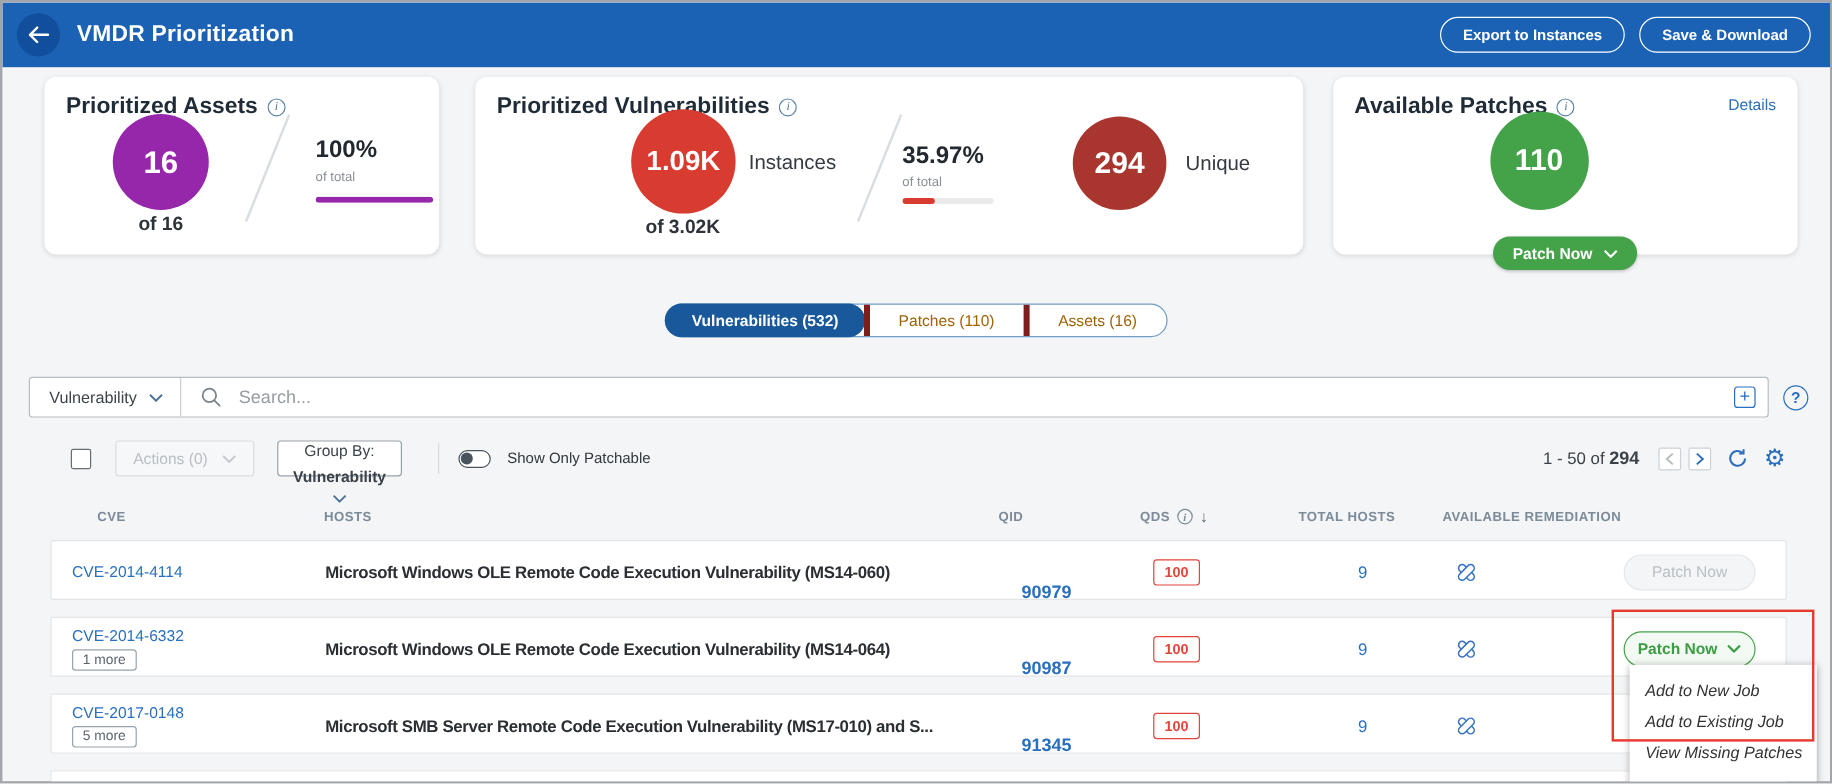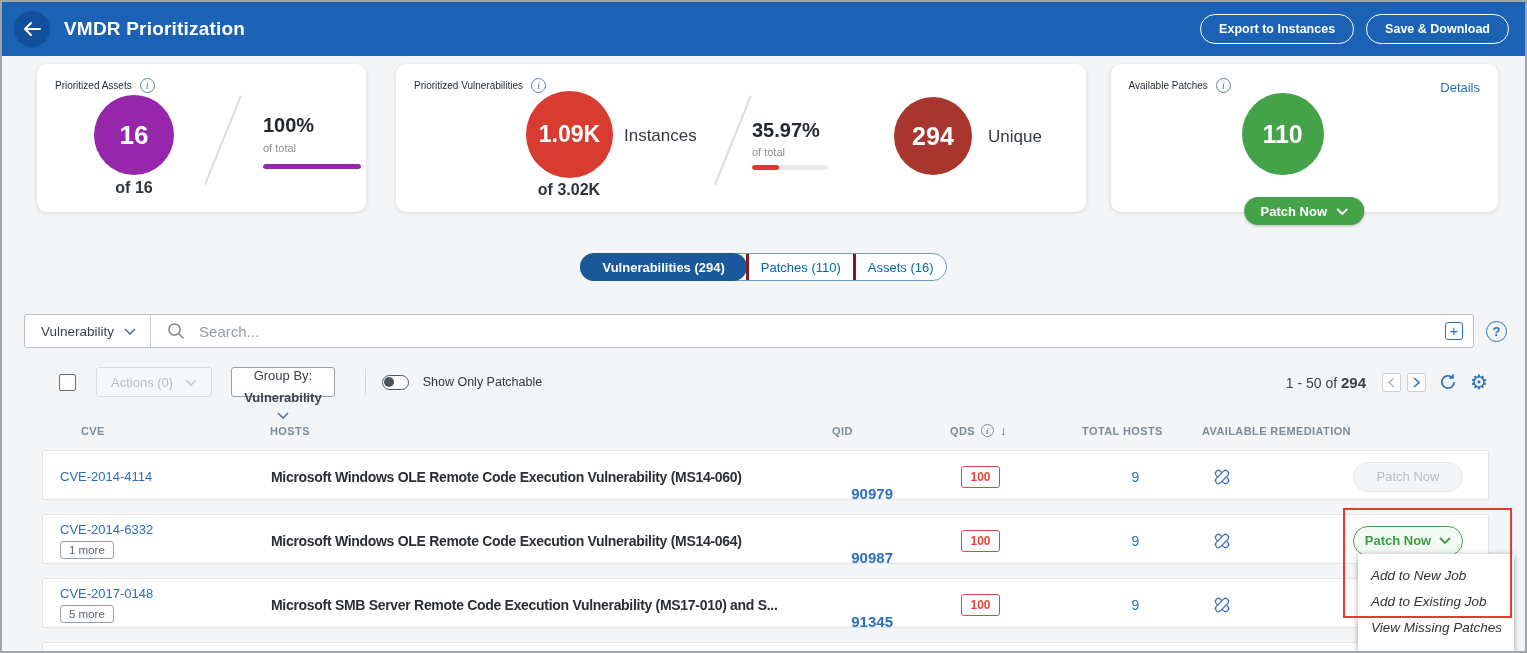--- a/index.html
+++ b/index.html
@@ -16,21 +16,21 @@
   .topbar-title { color:#fff; font-size:19px; font-weight:bold; margin-left:14px; letter-spacing:.2px; }
   .topbar-actions { margin-left:auto; display:flex; gap:12px; }
   .pill-btn { border:1.5px solid #fff; border-radius:16px; color:#fff; font-size:12.5px; font-weight:bold;
               padding:7px 18px; background:transparent; cursor:pointer; font-family:inherit; white-space:nowrap; }
 
   
   .cards { display:flex; margin:8px 27px 0 35px; gap:30px; }
   .card { background:#fff; border-radius:10px; box-shadow:0 1px 4px rgba(31,45,61,.14); height:148px; position:relative; }
   .card-assets { width:343px; } .card-vulns { width:719px; } .card-patches { width:404px; margin-left:-5px; }
   .card-title-row { display:flex; align-items:center; padding:14px 18px 0 18px; gap:8px; }
-  .card-title { font-size:10px; font-weight:normal; color:#1f2b36; }
+  .card-title { font-size:19px; font-weight:bold; color:#1f2b36; }
   .info-icon { width:15px; height:15px; border:1px solid #5d83a8; border-radius:50%; color:#49749c;
                font-size:10px; display:flex; align-items:center; justify-content:center; flex:none; cursor:pointer; }
   .info-icon::before { content:"i"; font-family:"Liberation Serif", serif; font-style:italic; }
   .metric-circle { position:absolute; border-radius:50%; display:flex; align-items:center; justify-content:center;
                    color:#fff; font-weight:bold; }
   .of-label { position:absolute; text-align:center; font-size:16px; color:#2d3339; font-weight:bold; }
   .slash { position:absolute; width:1.5px; background:#d9dde1; transform:rotate(22deg); }
   .pct-num { position:absolute; font-size:20px; font-weight:bold; color:#23292f; }
   .pct-sub { position:absolute; font-size:11px; color:#8a9096; }
   .bar-track { position:absolute; height:5px; border-radius:3px; background:#e8eaec; overflow:hidden; }
@@ -38,22 +38,22 @@
   .side-label { position:absolute; font-size:17px; color:#343a40; }
   .details-link { position:absolute; right:18px; top:16px; font-size:13px; color:#2a6fbe; cursor:pointer; }
   .card-patch-btn { position:absolute; bottom:-13px; left:50%; transform:translateX(-50%); height:28px;
                     padding:0 16px; border-radius:14px; background:#44a248; color:#fff; font-weight:bold;
                     font-size:13px; display:flex; align-items:center; gap:9px; border:none; cursor:pointer;
                     box-shadow:0 1px 3px rgba(0,0,0,.25); font-family:inherit; }
 
   
   .tabs { display:flex; justify-content:center; margin-top:41px; }
   .tab-group { display:flex; align-items:stretch; border:1px solid #6e9dc8; border-radius:15px; background:#fff; height:28px; }
-  .tab { display:flex; align-items:center; padding:0 12px; font-size:13px; color:#0369a1; cursor:pointer;
-         border-left:3px solid #7f1d1d; white-space:nowrap; }
+  .tab { display:flex; align-items:center; padding:0 24px; font-size:13px; color:#a16207; cursor:pointer;
+         border-left:5px solid #7f1d1d; white-space:nowrap; }
   .tab:first-child { border-left:none; }
   .tab.active { background:#19599b; color:#fff; font-weight:bold; border-radius:14px; margin:-1px; padding:0 22px;
                 border-left:none; }
 
   
   .search-row { display:flex; align-items:center; margin:33px 0 0 22px; }
   .search-box { display:flex; align-items:center; width:1450px; height:34px; background:#fff;
                 border:1px solid #b7bdc3; border-radius:3px; }
   .search-cat { display:flex; align-items:center; gap:10px; padding:0 14px 0 16px; height:100%;
                 border-right:1px solid #c9ced3; font-size:13.5px; color:#3c434a; cursor:pointer; white-space:nowrap; }
@@ -193,21 +193,21 @@
         <span>Patch Now</span>
         <svg class="chev" width="12" height="7" viewBox="0 0 12 7">
             <polyline points="1,1 6,6 11,1" fill="none" stroke="#fff" stroke-width="1.8"></polyline>
           </svg>
       </button>
     </div>
   </div>
 
   <div class="tabs">
     <div class="tab-group">
-      <div class="tab active">Vulnerabilities (294)</div>
+      <div class="tab active">Vulnerabilities (532)</div>
       <div class="tab">Patches (110)</div>
       <div class="tab">Assets (16)</div>
     </div>
   </div>
 
   <div class="search-row">
     <div class="search-box">
       <div class="search-cat">
         <span>Vulnerability</span>
         <svg class="chev" width="12" height="7" viewBox="0 0 12 7">

